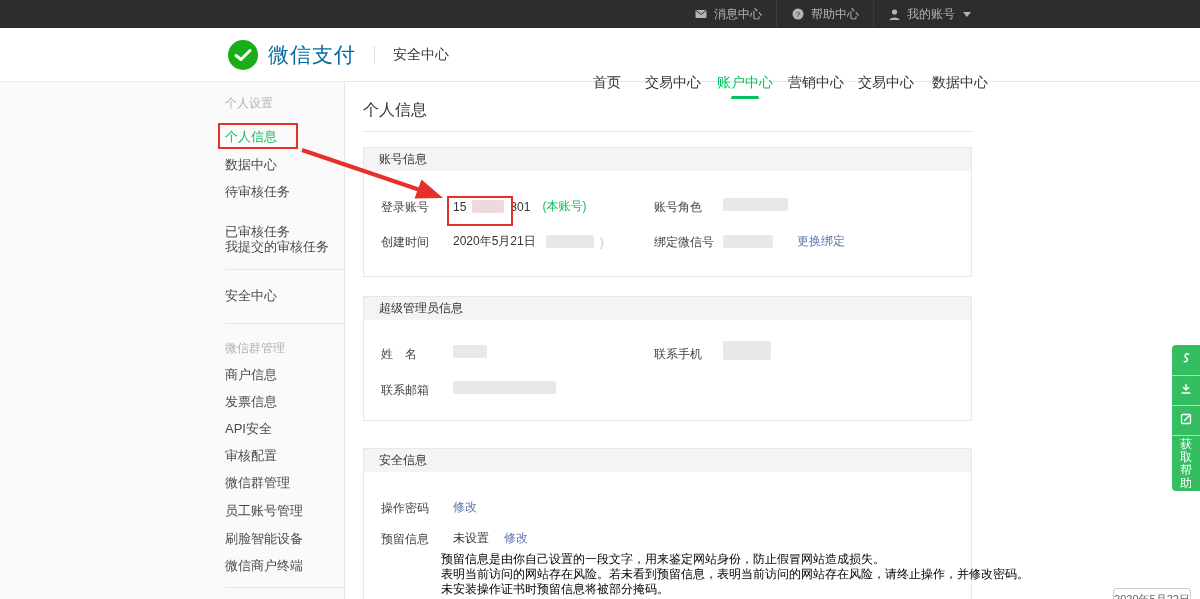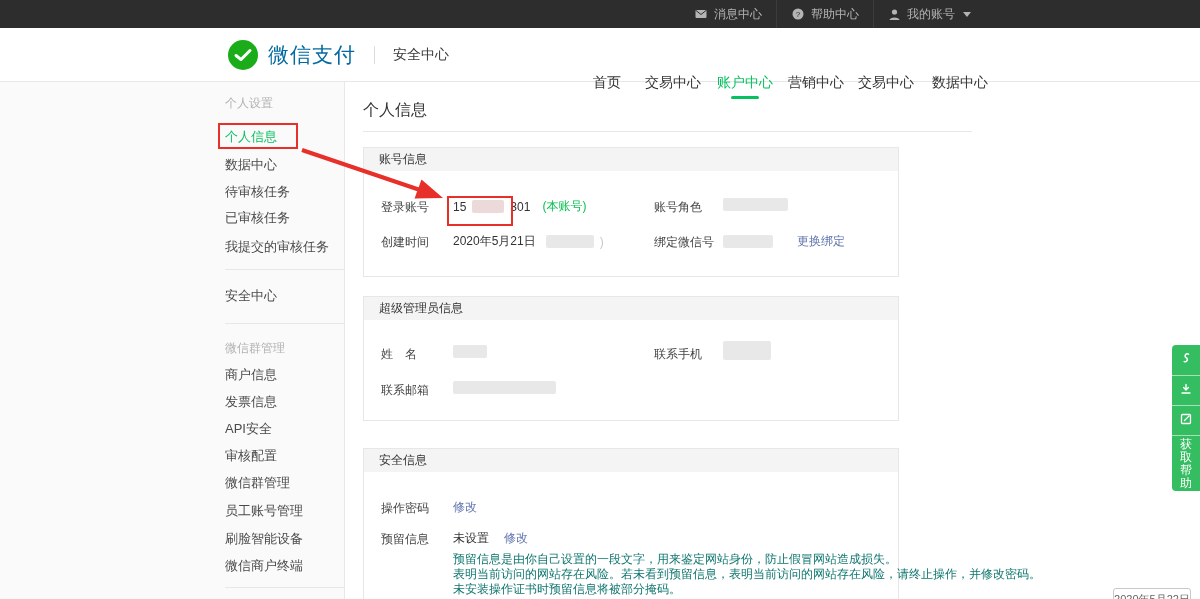--- a/index.html
+++ b/index.html
@@ -33,33 +33,33 @@
   .sidebar { position:absolute; left:0; top:82px; width:345px; height:517px; background:#fafafa; border-right:1px solid #e8e8e8; }
   .side-item { position:absolute; left:225px; font-size:13px; color:#4a4a4a; line-height:16px; cursor:pointer; white-space:nowrap; }
   .side-item.ghead { font-size:12px; color:#b2b2b2; cursor:default; }
   .side-item.active { color:#07c160; }
   .side-divider { position:absolute; left:225px; right:0; height:1px; background:#e7e7e7; }
 
   
   .main-title { position:absolute; left:363px; top:100px; font-size:16px; color:#333; }
   .title-divider { position:absolute; left:363px; top:131px; width:609px; height:1px; background:#e7e7e7; }
 
-  .section { position:absolute; left:363px; width:536px; border:1px solid #e7e7e7; background:#fff; }
+  .section { position:absolute; left:363px; width:609px; border:1px solid #e7e7e7; background:#fff; }
   .sec-head { position:relative; height:23px; background:#f4f4f4; line-height:23px; padding-left:15px; font-size:12px; color:#333; }
   .f-label { position:absolute; left:17px; font-size:12px; color:#454545; white-space:pre; }
   .f-label.c2 { left:290px; }
   .f-val { position:absolute; left:89px; font-size:12px; color:#333; display:flex; align-items:center; gap:6px; white-space:nowrap; }
   .f-val.c2 { left:359px; }
   .green-tag { color:#0abf53; }
   .blue-link { color:#5f74ad; cursor:pointer; }
   .redact { display:inline-block; height:13px; background:#e8e8e8; border-radius:2px; filter:blur(0.6px); }
   .redact.pink { background:#ecd9d9; }
   .paren { color:#c9c9c9; }
 
-  .desc-lines { position:absolute; left:89px; font-size:12px; color:#0f766e; line-height:15px; }
+  .desc-lines { position:absolute; left:77px; font-size:12px; color:#000000; line-height:15px; }
   .desc-lines div { white-space:nowrap; }
 
   
   .anno-svg { position:absolute; left:0; top:0; pointer-events:none; }
   .red-box { position:absolute; border:2px solid #e8302a; pointer-events:none; }
 
   
   .float-bar { position:absolute; left:1172px; top:345px; width:28px; border-radius:4px 0 0 4px; overflow:hidden; background:#35bd62; }
   .float-btn { width:28px; height:30px; display:flex; align-items:center; justify-content:center; cursor:pointer; }
   .float-btn + .float-btn { border-top:1px solid rgba(255,255,255,0.55); }
@@ -127,21 +127,21 @@
       <div class="nav-item" style="left:858px">交易中心</div>
       <div class="nav-item" style="left:932px">数据中心</div>
     </div>
   </div>
 
   <div class="sidebar">
     <div class="side-item ghead" style="top:13px">个人设置</div>
     <div class="side-item active" style="top:47px">个人信息</div>
     <div class="side-item" style="top:75px">数据中心</div>
     <div class="side-item" style="top:102px">待审核任务</div>
-    <div class="side-item" style="top:128px">已审核任务</div>
+    <div class="side-item" style="top:142px">已审核任务</div>
     <div class="side-item" style="top:157px">我提交的审核任务</div>
     <div class="side-divider" style="top:187px"></div>
     <div class="side-item" style="top:206px">安全中心</div>
     <div class="side-divider" style="top:241px"></div>
     <div class="side-item ghead" style="top:258px">微信群管理</div>
     <div class="side-item" style="top:285px">商户信息</div>
     <div class="side-item" style="top:312px">发票信息</div>
     <div class="side-item" style="top:339px">API安全</div>
     <div class="side-item" style="top:366px">审核配置</div>
     <div class="side-item" style="top:393px">微信群管理</div>

